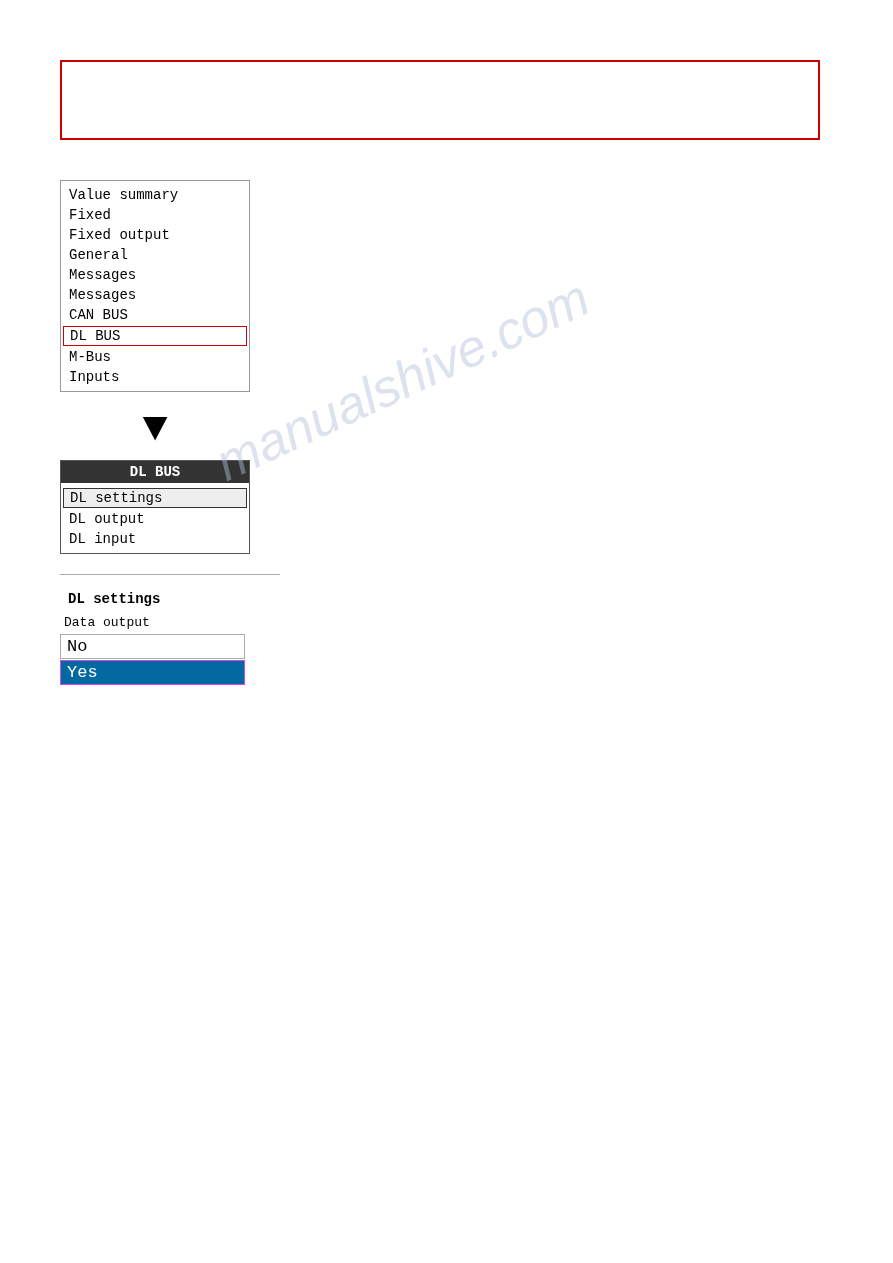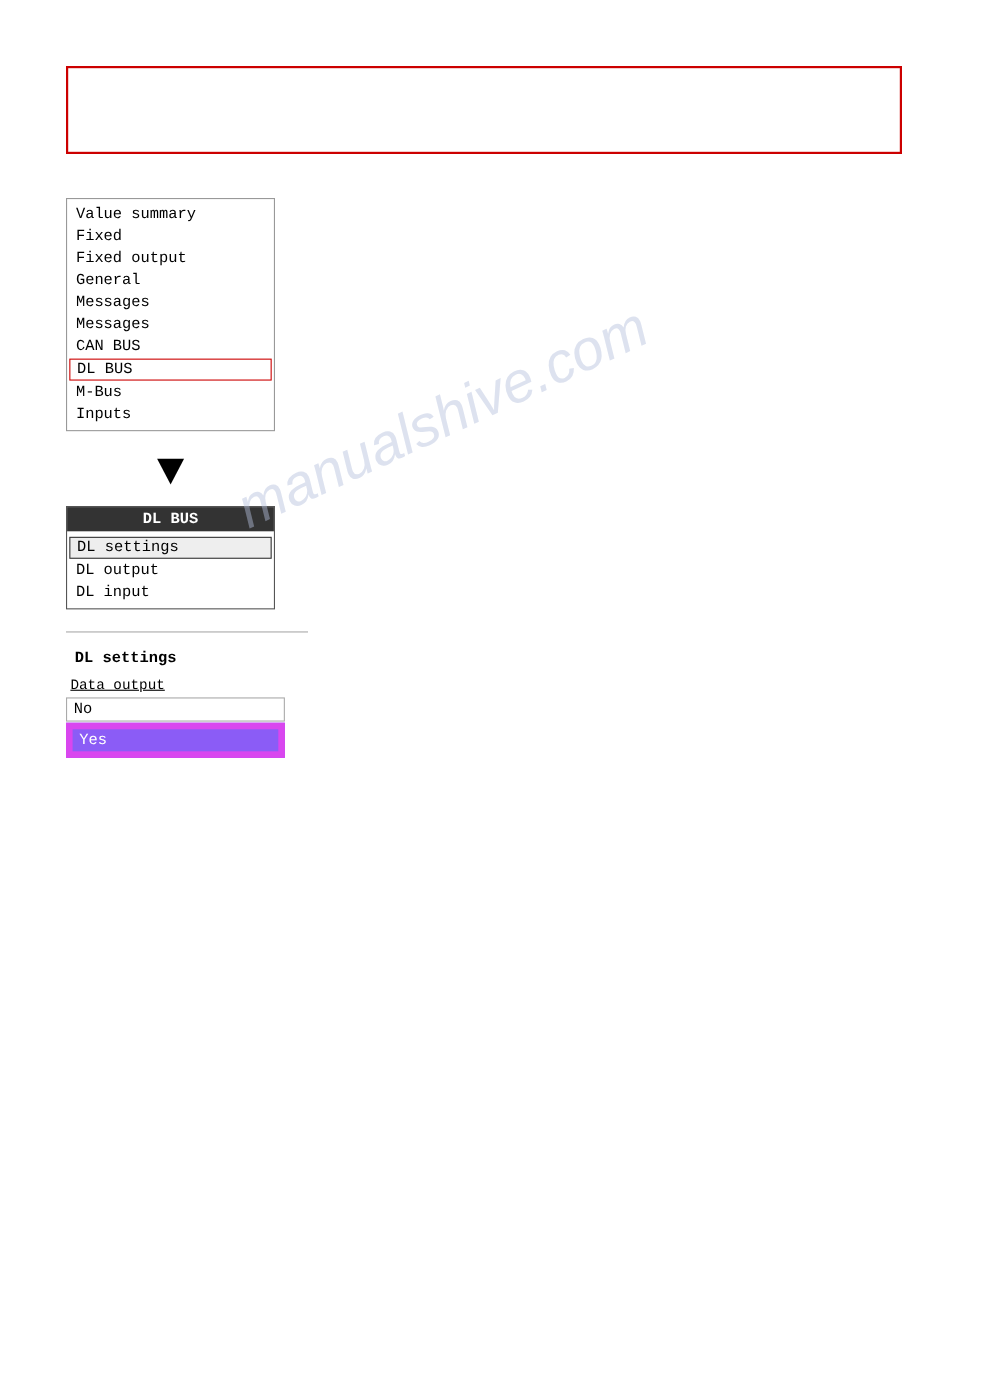--- a/index.html
+++ b/index.html
@@ -122,39 +122,38 @@
       font-family: 'Courier New', Courier, monospace;
       font-size: 14px;
       font-weight: bold;
       margin-bottom: 8px;
       padding-left: 8px;
     }
 
     .settings-label {
       font-family: 'Courier New', Courier, monospace;
       font-size: 13px;
-      text-decoration: underline;
       margin-bottom: 4px;
       padding-left: 4px;
     }
 
     .dropdown-option {
-      width: 199px;
+      width: 185px;
       padding: 2px 6px;
       font-family: 'Courier New', Courier, monospace;
-      font-size: 14px;
+      font-size: 17px;
       border: 1px solid #aaa;
       margin-bottom: 1px;
       background: #fff;
     }
 
     .dropdown-option.selected {
-      background: #8b5cf6;
+      background: #0369a1;
       color: #fff;
-      border: 6px solid #d946ef;
+      border: 1px solid #d946ef;
     }
 
     
     .watermark {
       position: absolute;
       top: 350px;
       left: 200px;
       font-size: 52px;
       color: rgba(180, 190, 220, 0.45);
       transform: rotate(-25deg);

